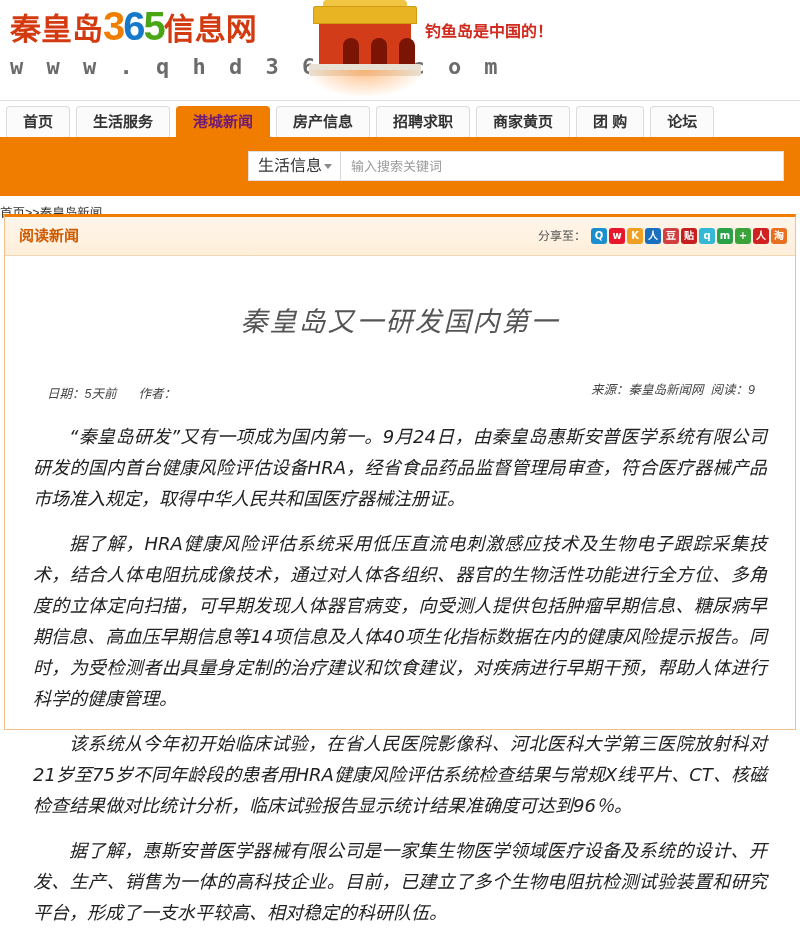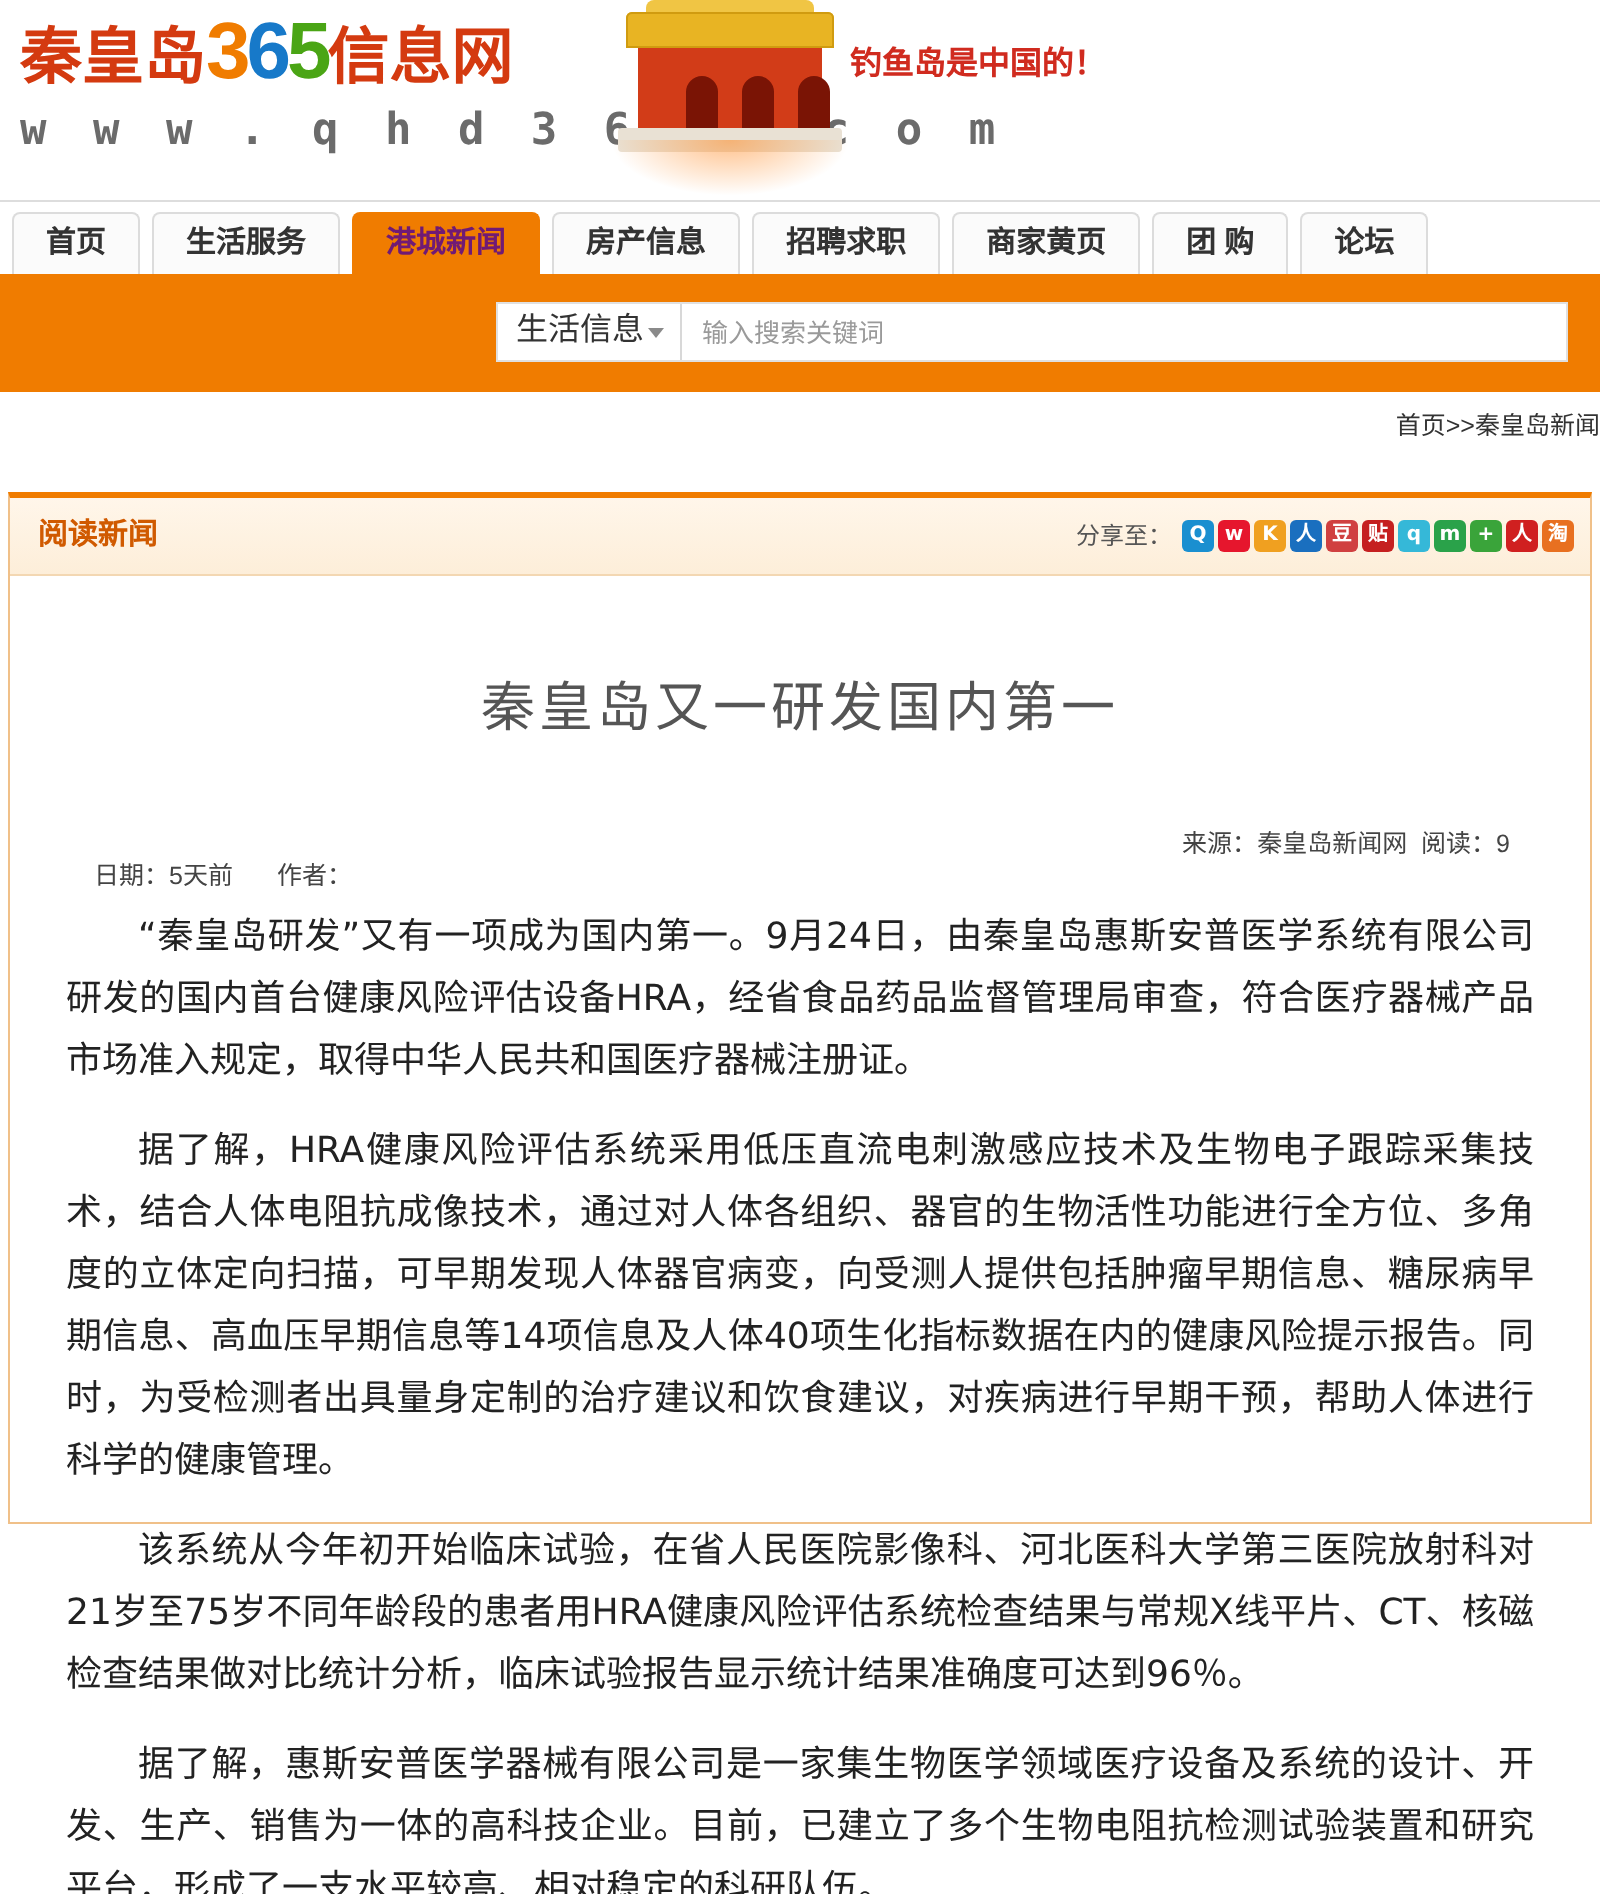--- a/index.html
+++ b/index.html
@@ -205,27 +205,26 @@
     font-size: 13px;
     padding-left: 10px;
     color: #333;
     font-family: "Liberation Sans", "DejaVu Sans", sans-serif;
     background: transparent;
   }
   .search-input::placeholder { color: #9a9a9a; }
 
   
   .breadcrumb {
-    height: 50px;
+    height: 18px;
     line-height: 34px;
-    padding-left: 20px;
+    padding-left: 0;
     font-size: 12.5px;
     color: #333;
     background: #fff;
-    text-align: right;
   }
   .breadcrumb a { color: #333; text-decoration: none; cursor: pointer; }
 
   
   .panel {
     margin: 0 4px;
     border: 1px solid #f0c089;
     border-top: 3px solid #f07c00;
     background: #fff;
     position: relative;
@@ -269,38 +268,39 @@
     line-height: 16px;
     text-align: center;
     color: #fff;
     font-weight: bold;
     cursor: pointer;
     font-family: "DejaVu Sans", sans-serif;
   }
 
   .article {
     padding: 0 28px;
+    font-style: italic;
   }
   .art-title {
     text-align: center;
     font-size: 27px;
     color: #555;
     font-weight: normal;
     letter-spacing: 2px;
     margin: 44px 0 0 0;
     font-family: "DejaVu Serif", "Liberation Serif", serif;
   }
   .art-meta {
     margin-top: 40px;
     font-size: 12.5px;
     color: #444;
     position: relative;
     height: 20px;
   }
-  .meta-left { position: absolute; left: 14px; top: 16px; }
+  .meta-left { position: absolute; left: 14px; top: 4px; }
   .meta-left .gap { display: inline-block; width: 22px; }
   .meta-right { position: absolute; right: 12px; top: 0; }
   .art-body {
     margin-top: 22px;
     font-size: 18px;
     line-height: 31px;
     color: #222;
     text-align: justify;
     font-family: "DejaVu Sans", "Liberation Sans", sans-serif;
   }

